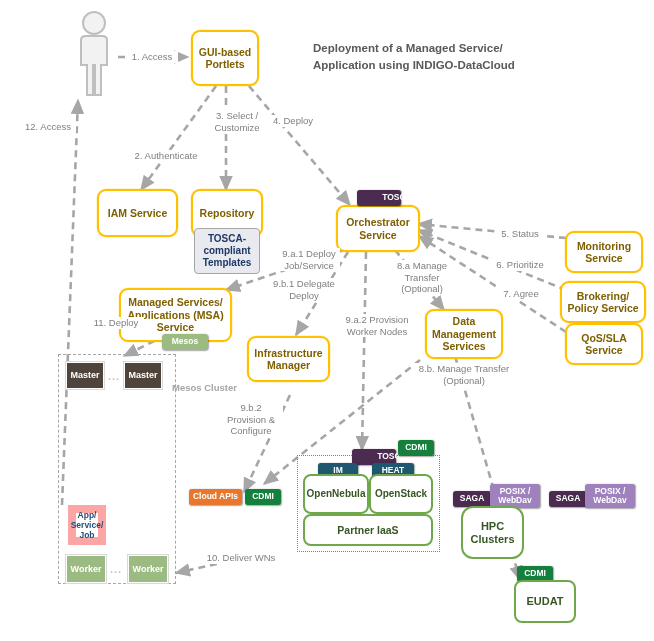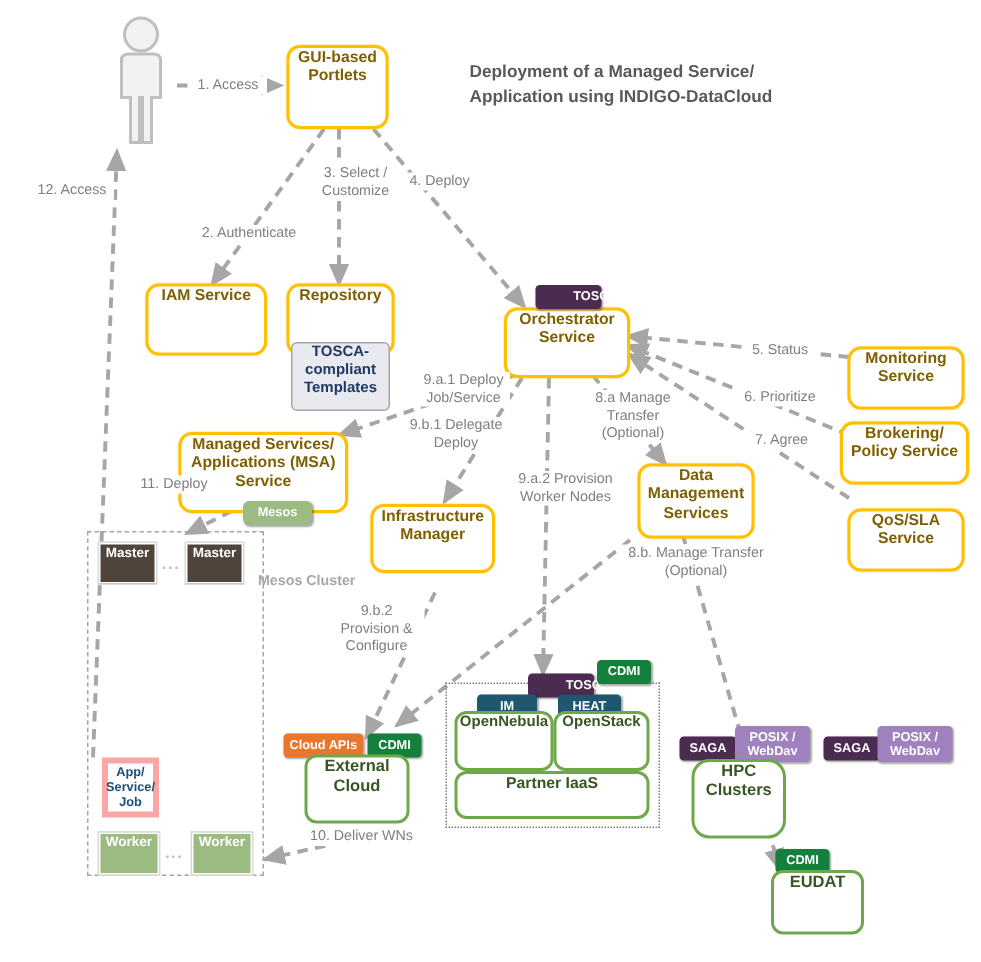--- a/index.html
+++ b/index.html
@@ -11,21 +11,21 @@
   #canvas{
     position:relative;
     width:654px;height:641px;
     background:#ffffff;
     overflow:hidden;
   }
   #edges{position:absolute;left:0;top:0;width:654px;height:641px;}
 
   
   .node{position:absolute;box-sizing:border-box;display:flex;
-        align-items:flex-start;justify-content:center;text-align:center;
+        align-items:center;justify-content:center;text-align:center;
         line-height:1.18;}
 
   
   .gold{
     background:#ffffff;
     border:2.5px solid #FFC000;
     border-radius:9px;
     color:#7F6000;
     font-weight:bold;
     font-size:10.5px;
@@ -36,21 +36,21 @@
     background:#ffffff;
     border:2px solid #6FA84B;
     border-radius:8px;
     color:#375623;
     font-weight:bold;
     font-size:11px;
   }
   
   .blue{
     background:#ffffff;
-    border:4px solid #fca5a5;
+    border:8px solid #fca5a5;
     color:#1F4E79;
     font-weight:bold;
     font-size:8.5px;
   }
   
   .master{
     background:#4E443C;
     border:1.5px solid #ffffff;
     color:#ffffff;
     font-weight:bold;
@@ -228,21 +228,21 @@
   <div class="node gold" style="left:565px;top:231px;width:78px;height:42px;">
     <span style="white-space:pre-line;">Monitoring
 Service</span>
   </div>
 
   <div class="node gold" style="left:560px;top:281px;width:86px;height:42px;">
     <span style="white-space:pre-line;">Brokering/
 Policy Service</span>
   </div>
 
-  <div class="node gold" style="left:565px;top:339px;width:78px;height:42px;">
+  <div class="node gold" style="left:565px;top:323px;width:78px;height:42px;">
     <span style="white-space:pre-line;">QoS/SLA
 Service</span>
   </div>
 
   <div class="node gold" style="left:119px;top:288px;width:113px;height:54px;">
     <span style="white-space:pre-line;">Managed Services/
 Applications (MSA)
 Service</span>
   </div>
   <div class="badge b-mesos" style="left:162px;top:334px;width:46px;height:16px;">
@@ -284,24 +284,20 @@
   <div class="node worker" style="left:128px;top:555px;width:40px;height:28px;">
     <span>Worker</span>
   </div>
 
   <div class="badge b-cloudapis" style="left:189px;top:489px;width:53px;height:16px;">
     <span>Cloud APIs</span>
   </div>
   <div class="badge b-cdmi" style="left:245px;top:489px;width:36px;height:16px;">
     <span>CDMI</span>
   </div>
-  <div class="node green" style="left:203px;top:503px;width:70px;height:46px;">
-    <span style="white-space:pre-line;">External
-Cloud</span>
-  </div>
 
   <div class="iaas-box" style="left:297px;top:455px;width:143px;height:97px;"></div>
   <div class="badge b-tosca" style="left:352px;top:449px;width:44px;height:16px;">
     <span>TOSCA</span>
   </div>
   <div class="badge b-cdmi" style="left:398px;top:440px;width:36px;height:16px;">
     <span>CDMI</span>
   </div>
   <div class="badge b-im" style="left:318px;top:463px;width:40px;height:15px;">
     <span>IM</span>

